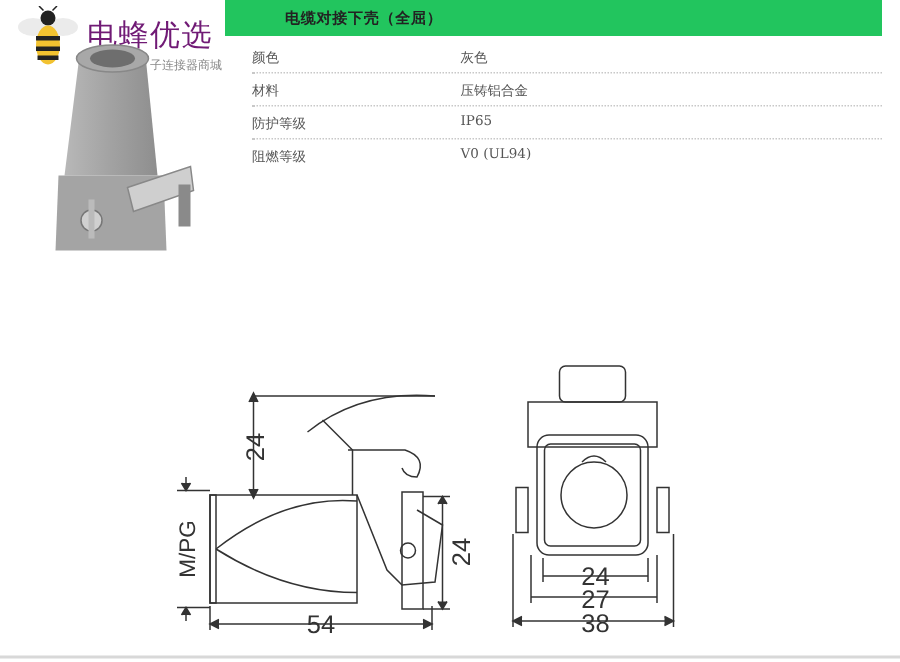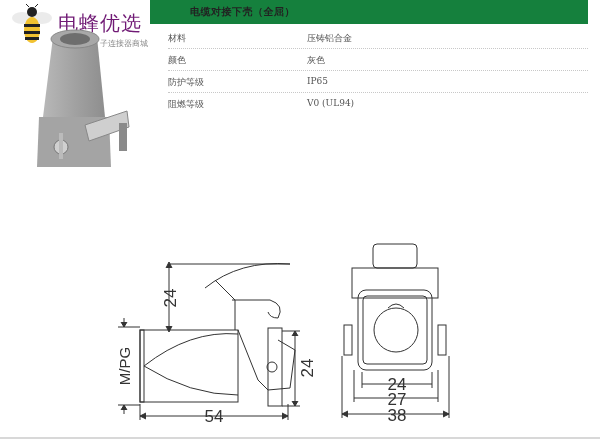--- a/index.html
+++ b/index.html
@@ -1,18 +1,18 @@
 <!DOCTYPE html>
 <html><head>
 <meta charset="utf-8">
 <style>
   html, body { margin:0; padding:0; }
   body { width:600px; height:441px; background:#ffffff; position:relative; overflow:hidden;
          font-family:"DejaVu Sans", sans-serif; color:#333; }
-  .title-bar { position:absolute; left:150px; top:0; width:438px; height:24px; background:#15803d; }
+  .title-bar { position:absolute; left:150px; top:0; width:438px; height:24px; background:#22c55e; }
   .title { position:absolute; left:40px; top:5px; font-size:10px; font-weight:bold; color:#222; letter-spacing:0.5px; }
   .logo { position:absolute; left:6px; top:4px; width:150px; height:46px; }
   .logo-text { position:absolute; left:52px; top:6px; font-size:20px; color:#701a75; letter-spacing:1px; }
   .logo-sub { position:absolute; left:94px; top:34px; font-size:8px; color:#888; }
   .specs { position:absolute; left:168px; top:27px; width:420px; }
   .row { position:relative; height:21px; border-bottom:1px dotted #c8c8c8; font-size:9px; }
   .row:last-child { border-bottom:none;padding-left:36px; }
   .label { position:absolute; left:0; top:5px; color:#555; }
   .value { position:absolute; left:139px; top:5px; color:#555; font-family:"DejaVu Serif", serif; }
   .product { position:absolute; left:25px; top:27px; }
@@ -56,26 +56,26 @@
   <ellipse cx="50" cy="12" rx="15" ry="6" fill="#6e6e6e"></ellipse>
   <path d="M14 90 L84 90 L86 140 L12 140 Z" fill="#a4a4a4"></path>
   <path d="M60 98 L102 84 L104 100 L64 114 Z" fill="#cfcfcf" stroke="#888"></path>
   <rect x="94" y="96" width="8" height="28" fill="#8a8a8a"></rect>
   <circle cx="36" cy="120" r="7" fill="#d0d0d0" stroke="#777"></circle>
   <rect x="34" y="106" width="4" height="26" fill="#bbb"></rect>
 </svg>
 
 <div class="specs">
   <div class="row">
+    <span class="label">颜色</span>
+    <span class="value">灰色</span>
+  </div>
+  <div class="row">
     <span class="label">材料</span>
     <span class="value">压铸铝合金</span>
-  </div>
-  <div class="row">
-    <span class="label">颜色</span>
-    <span class="value">灰色</span>
   </div>
   <div class="row">
     <span class="label">防护等级</span>
     <span class="value">IP65</span>
   </div>
   <div class="row">
     <span class="label">阻燃等级</span>
     <span class="value">V0 (UL94)</span>
   </div>
 </div>

